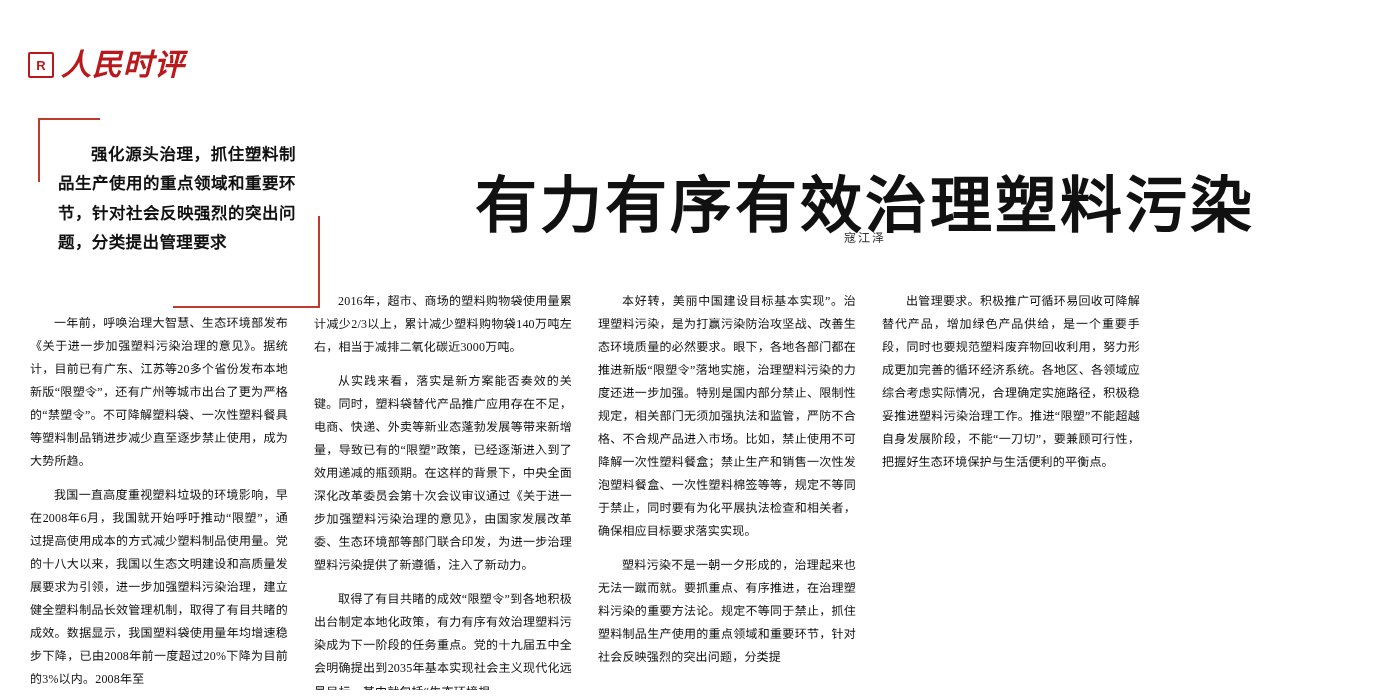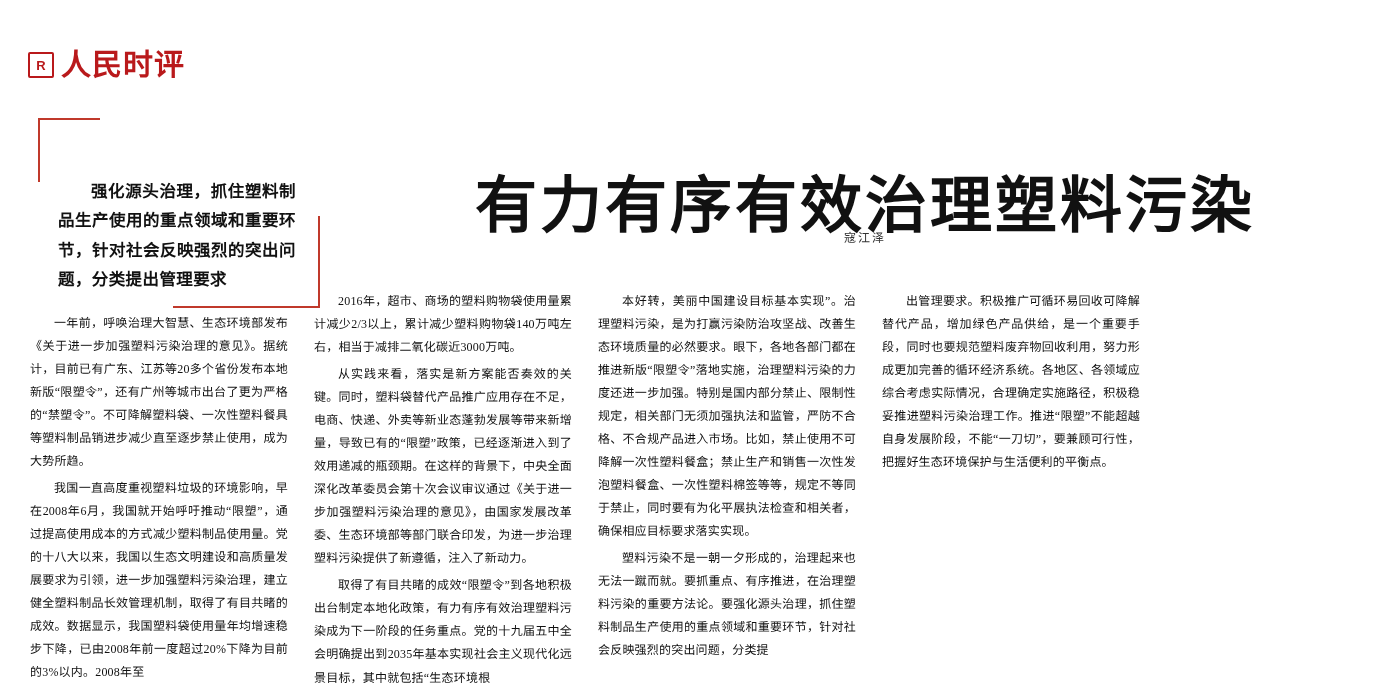--- a/index.html
+++ b/index.html
@@ -48,20 +48,21 @@
     color: #b9191b;
     line-height: 1;
   }
   .masthead-title {
     font-family: "Liberation Sans", sans-serif;
     font-size: 30px;
     font-weight: bold;
     color: #b9191b;
     letter-spacing: 1px;
     line-height: 1;
+    font-style: italic;
   }
 
   
   .standfirst-wrap {
     position: absolute;
     left: 30px;
     top: 118px;
     width: 290px;
     height: 190px;
   }
@@ -89,21 +90,20 @@
     top: 22px;
     width: 238px;
     font-family: "Liberation Sans", sans-serif;
     font-weight: bold;
     font-size: 16.5px;
     line-height: 1.78;
     color: #111;
     text-align: justify;
     text-indent: 2em;
     letter-spacing: 0.4px;
-    margin-top: 37px;
   }
 
   
   .headline {
     position: absolute;
     left: 360px;
     top: 130px;
     width: 1010px;
     text-align: center;
     font-family: "Liberation Sans", sans-serif;
@@ -140,21 +140,21 @@
     line-height: 1.92;
     text-align: justify;
     color: #111;
     overflow: hidden;
   }
   .col p {
     margin: 0 0 0 0;
     text-indent: 2em;
     letter-spacing: 0.2px;
   }
-  .col p + p { margin-top: 4px; }
+  .col p + p { margin-top: 11px; }
 
   
   .col-1 { padding-top: 22px; }
 </style>
 </head>
 <body>
 
 <div class="page">
 
   <div class="masthead">
@@ -179,21 +179,21 @@
     </div>
 
     <div class="col col-2">
       <p>2016年，超市、商场的塑料购物袋使用量累计减少2/3以上，累计减少塑料购物袋140万吨左右，相当于减排二氧化碳近3000万吨。</p>
       <p>从实践来看，落实是新方案能否奏效的关键。同时，塑料袋替代产品推广应用存在不足，电商、快递、外卖等新业态蓬勃发展等带来新增量，导致已有的“限塑”政策，已经逐渐进入到了效用递减的瓶颈期。在这样的背景下，中央全面深化改革委员会第十次会议审议通过《关于进一步加强塑料污染治理的意见》，由国家发展改革委、生态环境部等部门联合印发，为进一步治理塑料污染提供了新遵循，注入了新动力。</p>
       <p>取得了有目共睹的成效“限塑令”到各地积极出台制定本地化政策，有力有序有效治理塑料污染成为下一阶段的任务重点。党的十九届五中全会明确提出到2035年基本实现社会主义现代化远景目标，其中就包括“生态环境根</p>
     </div>
 
     <div class="col col-3">
       <p>本好转，美丽中国建设目标基本实现”。治理塑料污染，是为打赢污染防治攻坚战、改善生态环境质量的必然要求。眼下，各地各部门都在推进新版“限塑令”落地实施，治理塑料污染的力度还进一步加强。特别是国内部分禁止、限制性规定，相关部门无须加强执法和监管，严防不合格、不合规产品进入市场。比如，禁止使用不可降解一次性塑料餐盒；禁止生产和销售一次性发泡塑料餐盒、一次性塑料棉签等等，规定不等同于禁止，同时要有为化平展执法检查和相关者，确保相应目标要求落实实现。</p>
-      <p>塑料污染不是一朝一夕形成的，治理起来也无法一蹴而就。要抓重点、有序推进，在治理塑料污染的重要方法论。要强化源头治理，抓住塑料制品生产使用的重点领域和重要环节，针对社会反映强烈的突出问题，分类提</p>
+      <p>塑料污染不是一朝一夕形成的，治理起来也无法一蹴而就。要抓重点、有序推进，在治理塑料污染的重要方法论。规定不等同于禁止，抓住塑料制品生产使用的重点领域和重要环节，针对社会反映强烈的突出问题，分类提</p>
     </div>
 
     <div class="col col-4">
       <p>出管理要求。积极推广可循环易回收可降解替代产品，增加绿色产品供给，是一个重要手段，同时也要规范塑料废弃物回收利用，努力形成更加完善的循环经济系统。各地区、各领域应综合考虑实际情况，合理确定实施路径，积极稳妥推进塑料污染治理工作。推进“限塑”不能超越自身发展阶段，不能“一刀切”，要兼顾可行性，把握好生态环境保护与生活便利的平衡点。</p>
     </div>
 
   </div>
 </div>
 
 </body></html>

